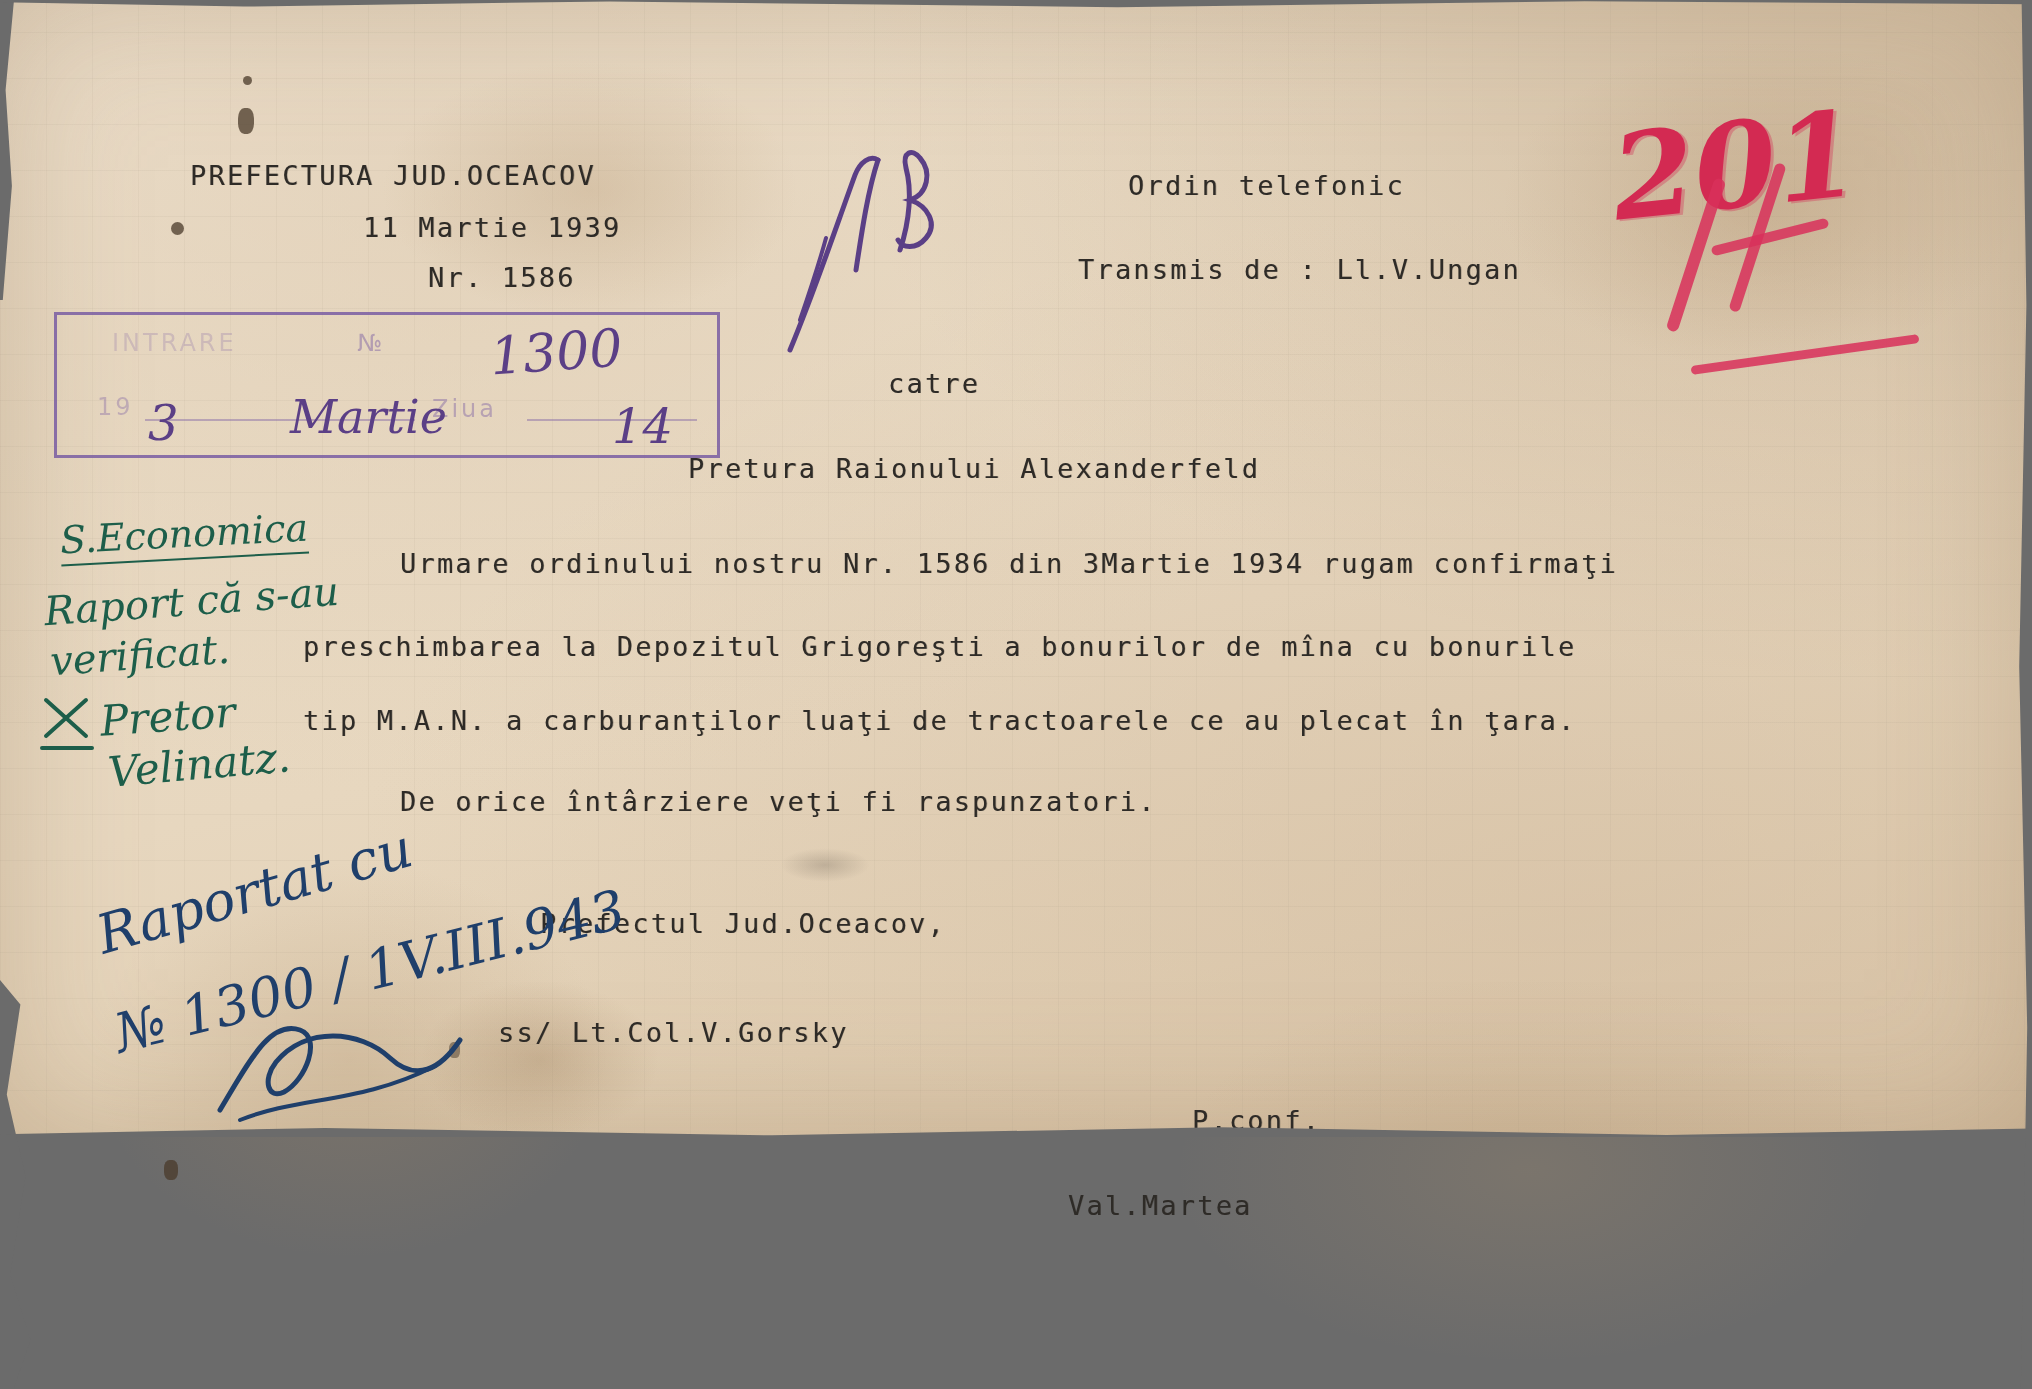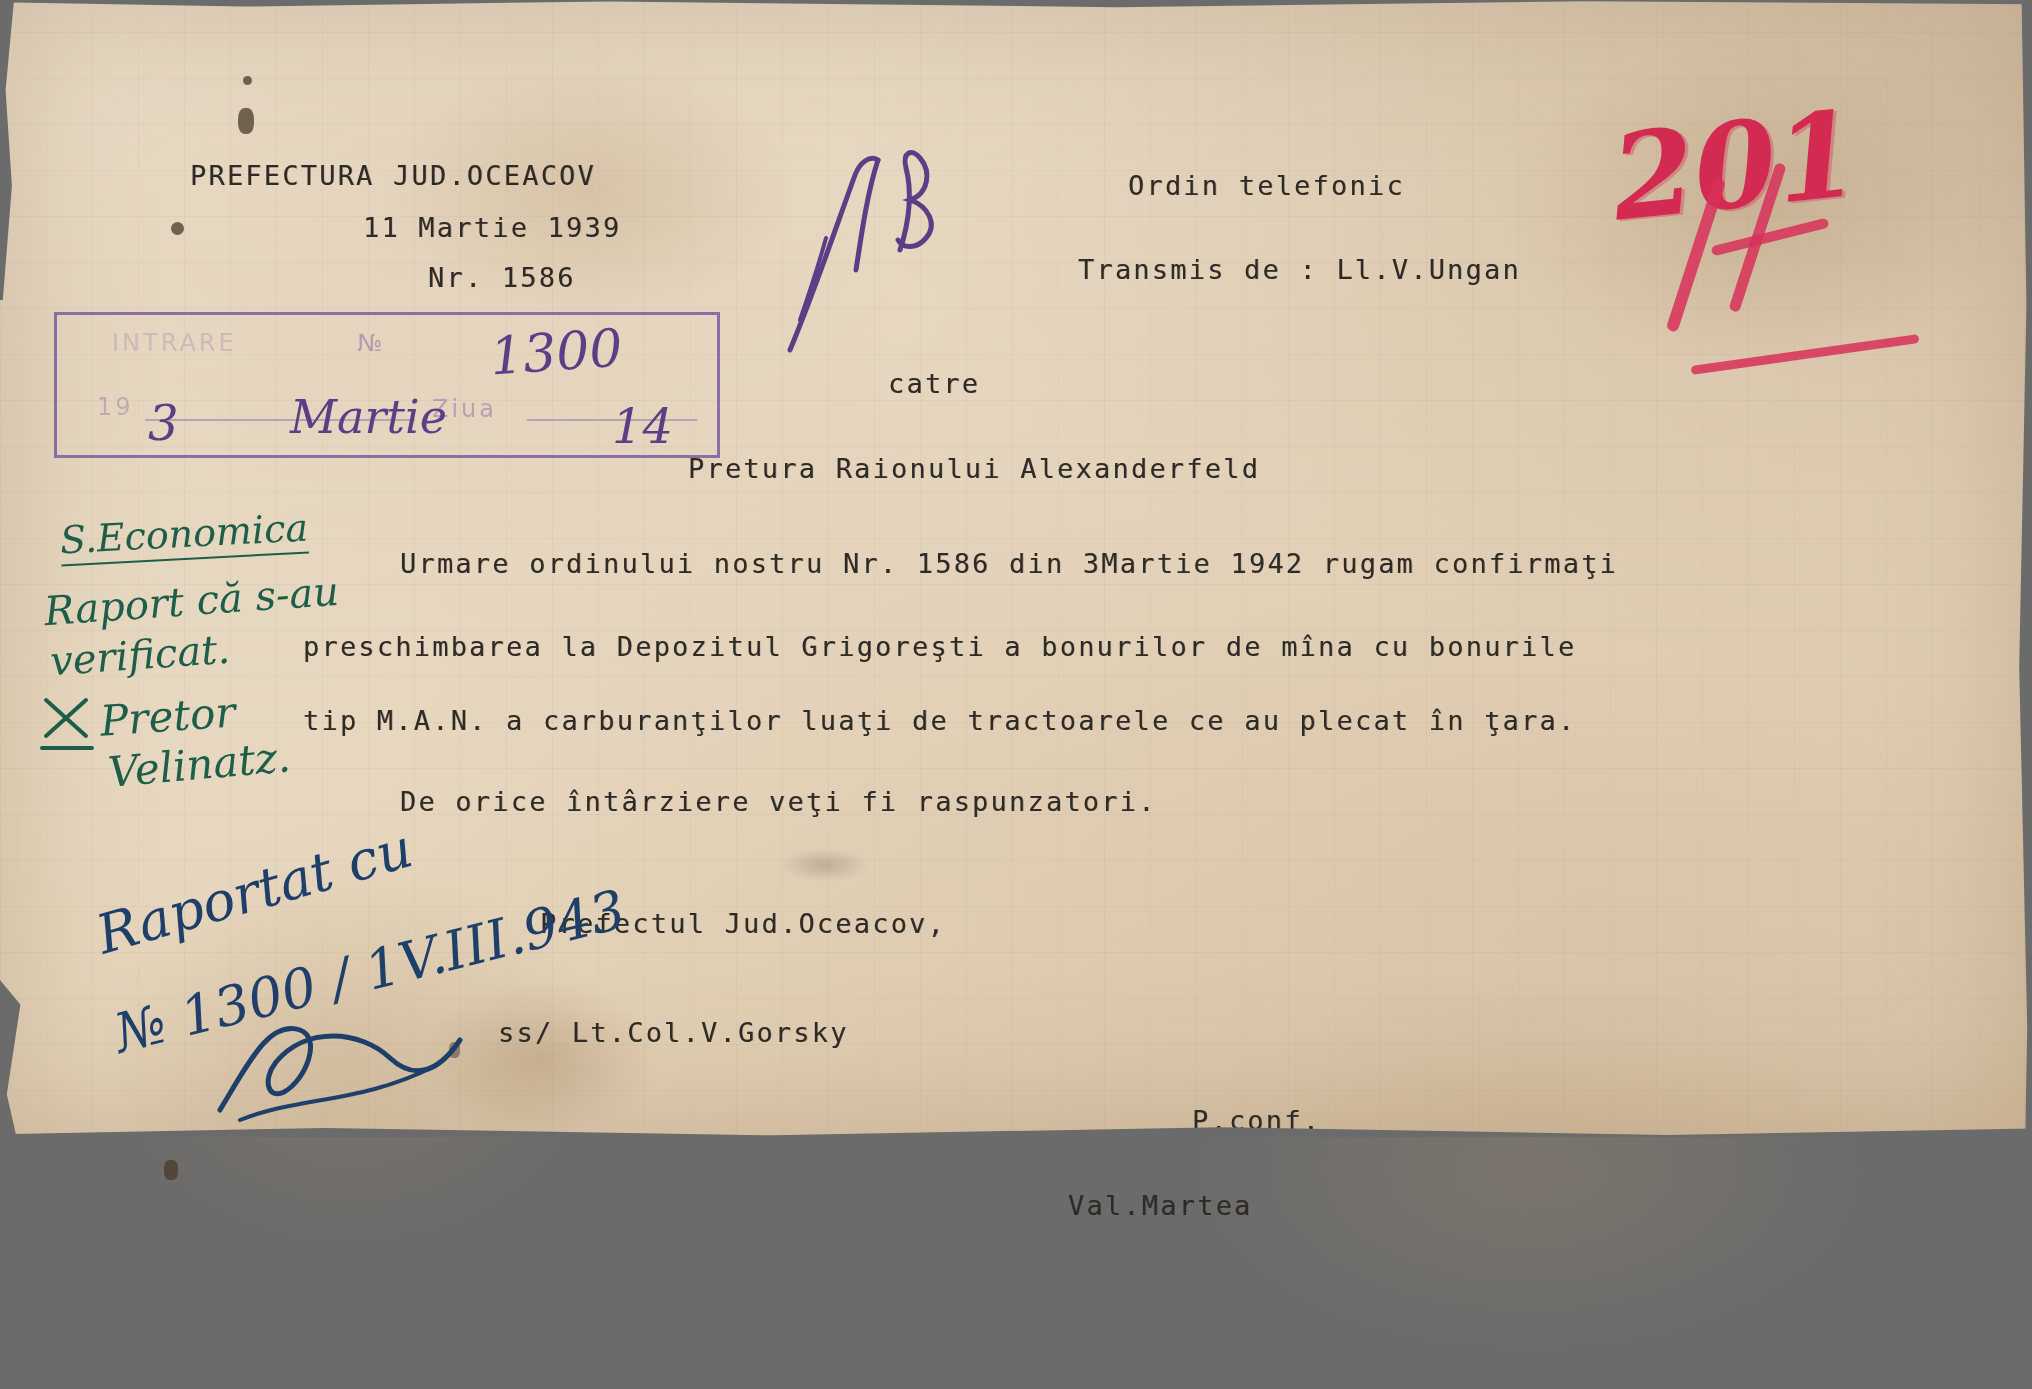--- a/index.html
+++ b/index.html
@@ -179,21 +179,21 @@
     <div id="stamp-rule2" style="left:470px;top:104px;width:170px;"></div>
   </div>
   <div class="hw hw-purple" style="left:490px;top:322px;font-size:52px;transform:rotate(-4deg);">1300</div>
   <div class="hw hw-purple" style="left:148px;top:395px;font-size:48px;">3</div>
   <div class="hw hw-purple" style="left:290px;top:390px;font-size:46px;">Martie</div>
   <div class="hw hw-purple" style="left:612px;top:398px;font-size:48px;">14</div>
 
   <div class="tw big" style="left:888px;top:368px;">catre</div>
   <div class="tw big" style="left:688px;top:453px;">Pretura Raionului Alexanderfeld</div>
 
-  <div class="tw body" style="left:400px;top:548px;">Urmare ordinului nostru Nr. 1586 din 3Martie 1942 rugam confirmaţi</div>
+  <div class="tw body" style="left:400px;top:548px;">Urmare ordinului nostru Nr. 1586 din 3Martie 1934 rugam confirmaţi</div>
   <div class="tw body" style="left:303px;top:631px;">preschimbarea la Depozitul Grigoreşti a bonurilor de mîna cu bonurile</div>
   <div class="tw body" style="left:400px;top:786px;">De orice întârziere veţi fi raspunzatori.</div>
   <div class="tw body" style="left:303px;top:705px;">tip M.A.N. a carburanţilor luaţi de tractoarele ce au plecat în ţara.</div>
 
   <div class="tw body" style="left:540px;top:908px;">Prefectul Jud.Oceacov,</div>
   <div class="tw body" style="left:498px;top:985px;margin-top:32px;">ss/ Lt.Col.V.Gorsky</div>
   <div class="tw body" style="left:1192px;top:1105px;">P.conf.</div>
   <div class="tw body" style="left:1068px;top:1190px;">Val.Martea</div>
 
   <div class="hw hw-green" style="left:60px;top:512px;font-size:38px;transform:rotate(-3deg);border-bottom:2px solid #1d5e4a;padding-bottom:2px;">S.Economica</div>

